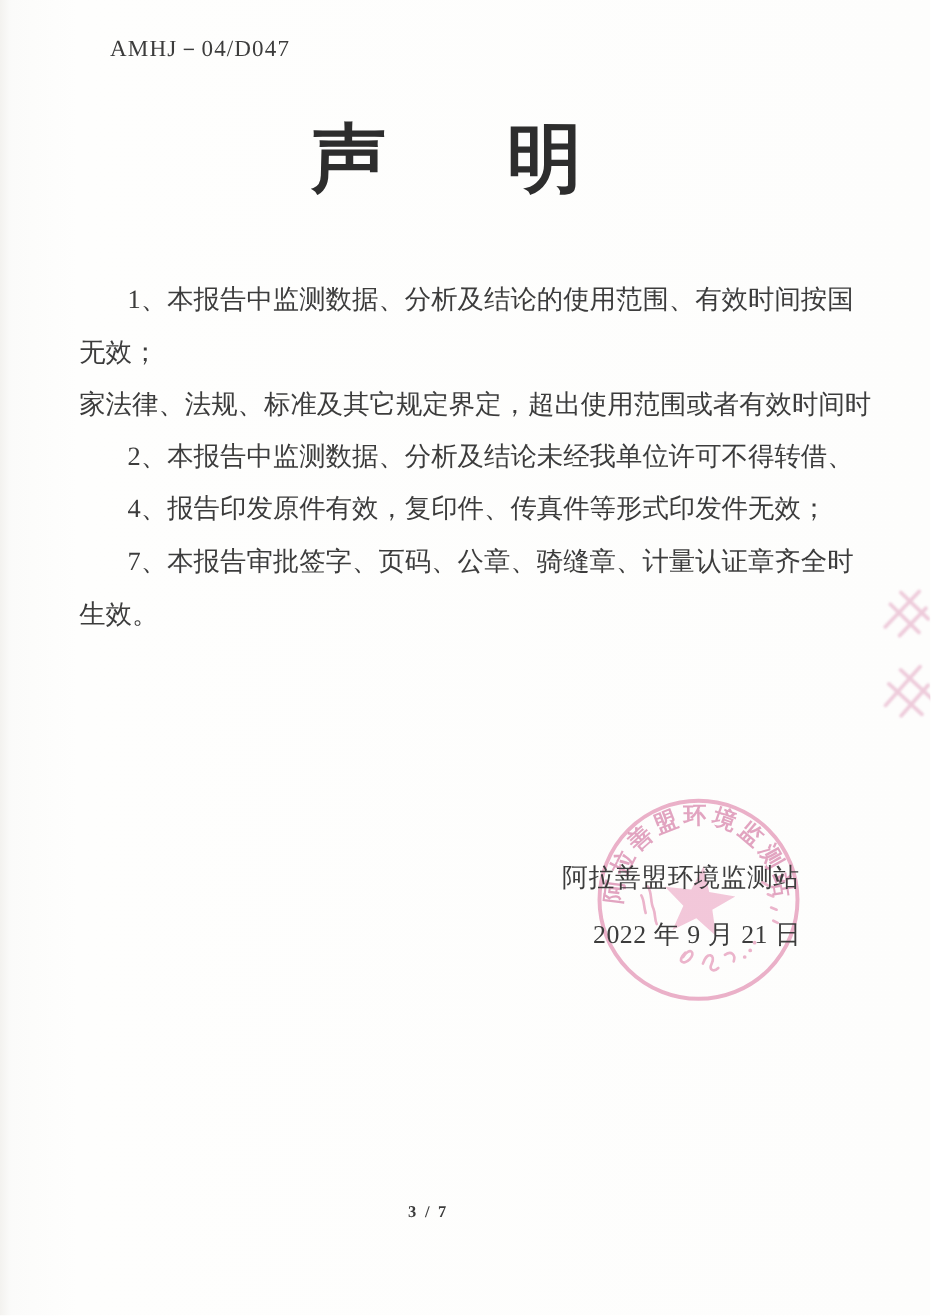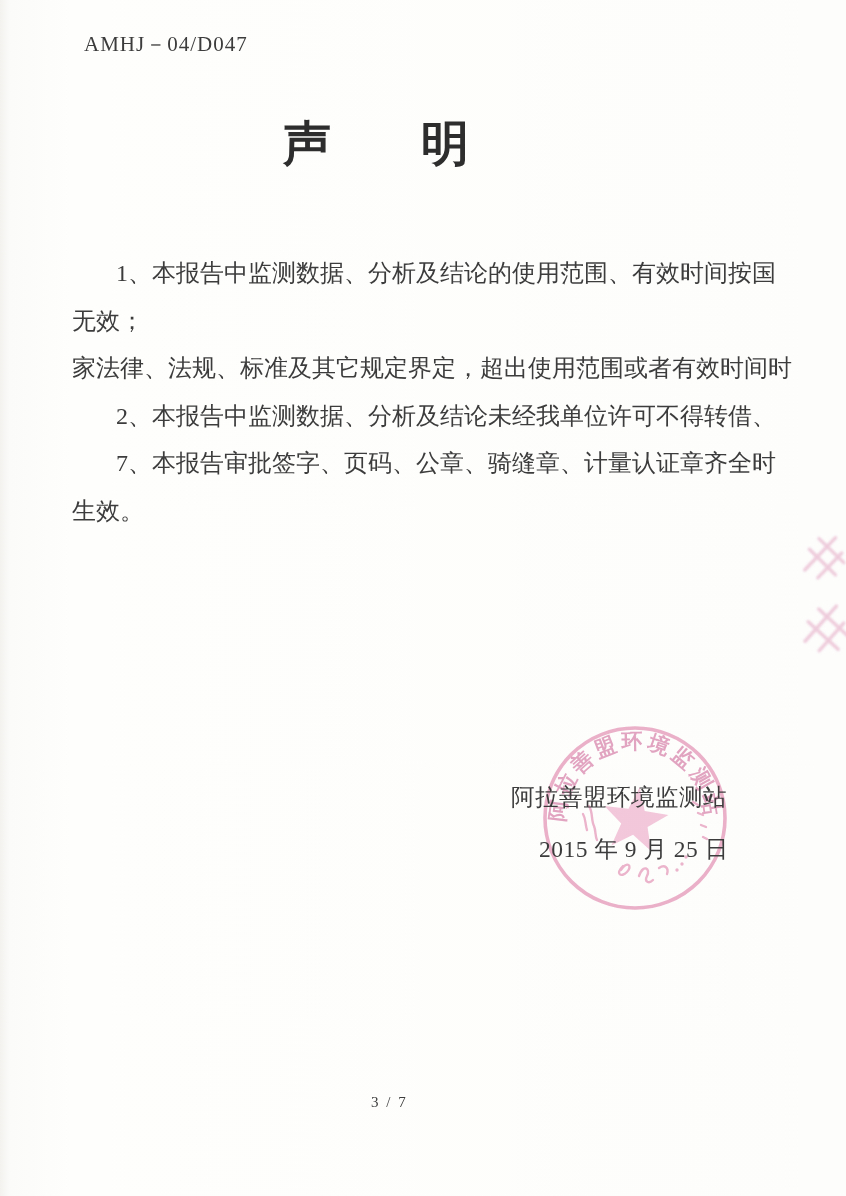--- a/index.html
+++ b/index.html
@@ -5,26 +5,26 @@
   html,body { margin:0; padding:0; background:#ffffff; }
   .page {
     position:relative;
     width:846px; height:1196px;
     overflow:hidden;
     background:linear-gradient(90deg,#f3f2ef 0px,#fbfbfa 10px,#fefefd 70px,#fdfdfc 100%);
     font-family:"Liberation Serif","DejaVu Serif",serif;
     color:var(--ink,#3c3c3c);
   }
   .doc-code {
-    position:absolute; left:84px; top:30px;
+    position:absolute; left:100px; top:30px;
     font-size:21px; letter-spacing:1px; color:var(--ink,#3c3c3c);
   }
   .title {
     position:absolute; left:283px; top:106px; margin:0;
-    font-size:48px; line-height:76px; font-weight:bold;
+    font-size:68px; line-height:76px; font-weight:bold;
     letter-spacing:21px; white-space:pre;
     color:var(--title-ink,#2d2d2d);
   }
   .body-text {
     position:absolute; left:72px; top:250px; width:712px;
     font-size:24px; color:var(--ink,#3c3c3c);
   }
   .body-text p {
     margin:0; height:47.6px; line-height:47.6px; white-space:nowrap;
   }
@@ -32,21 +32,21 @@
   .sig-org {
     position:absolute; left:511px; top:781px;
     font-size:23.5px; letter-spacing:0.5px; color:var(--ink,#3c3c3c);
   }
   .sig-date {
     position:absolute; left:539px; top:833px;
     font-size:23.5px; letter-spacing:0.5px; color:var(--ink,#3c3c3c);
   }
   .page-number {
     position:absolute; left:371px; top:1094px;
-    font-size:15px; letter-spacing:2px; color:var(--ink,#3c3c3c);
+    font-size:15px; letter-spacing:2px; color:var(--ink,#3c3c3c);font-weight:bold;
   }
   .stamp {
     position:absolute; left:535px; top:718px; width:200px; height:200px;
     mix-blend-mode:multiply; filter:blur(0.4px);
   }
   .stamp .ring { fill:none; stroke:var(--stamp-ring,#ecaac6); stroke-width:3.6; opacity:0.85; }
   .stamp .arc-text {
     font-family:"Liberation Serif","DejaVu Serif",serif;
     font-size:21px; letter-spacing:4px; font-weight:bold;
     fill:var(--stamp-pink,#dd8fb4); opacity:0.8;
@@ -67,20 +67,21 @@
 
   <div class="doc-code">AMHJ－04/D047</div>
 
   <h1 class="title">声　明</h1>
 
   <div class="body-text">
     <p class="indent">1、本报告中监测数据、分析及结论的使用范围、有效时间按国</p>
     <p>无效；</p>
     <p>家法律、法规、标准及其它规定界定，超出使用范围或者有效时间时</p>
     <p class="indent">2、本报告中监测数据、分析及结论未经我单位许可不得转借、</p>
+    <p class="indent">4、报告印发原件有效，复印件、传真件等形式印发件无效；</p>
     <p class="indent">7、本报告审批签字、页码、公章、骑缝章、计量认证章齐全时</p>
     <p>生效。</p>
   </div>
 
   <svg class="stamp" viewBox="0 0 200 200" xmlns="http://www.w3.org/2000/svg">
     <defs>
       <path id="sealArc" d="M 31 112 A 70 70 0 1 1 169 112" fill="none"></path>
     </defs>
     <circle class="ring" cx="100" cy="100" r="90"></circle>
     <text class="arc-text">
@@ -96,21 +97,21 @@
       <path d="M158,84 l5,3 M163,95 l5,2 M166,107 l5,2 M168,119 l4,2"></path>
     </g>
     <g class="script-dots">
       <circle cx="142" cy="152" r="1.7"></circle>
       <circle cx="147" cy="146" r="1.7"></circle>
       <circle cx="151" cy="139" r="1.7"></circle>
     </g>
   </svg>
 
   <div class="sig-org">阿拉善盟环境监测站</div>
-  <div class="sig-date">2015 年 9 月 25 日</div>
+  <div class="sig-date">2022 年 9 月 21 日</div>
 
   <svg class="edge-stamp" viewBox="0 0 60 150" xmlns="http://www.w3.org/2000/svg">
     <g transform="rotate(-36 32 40)">
       <path d="M8,30 l44,-8 M14,44 l34,-6 M24,16 l6,36 M38,13 l6,34"></path>
     </g>
     <g transform="rotate(-36 30 108)">
       <path d="M6,102 l46,-10 M12,118 l36,-8 M20,88 l8,40 M36,84 l8,40"></path>
     </g>
   </svg>
 

